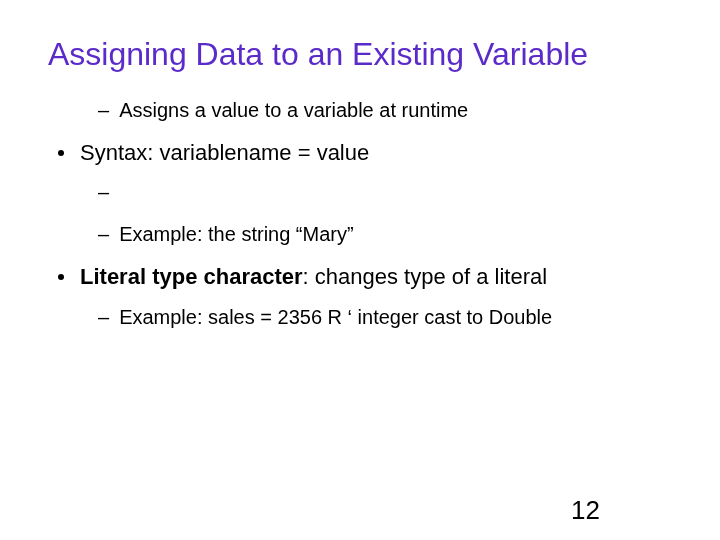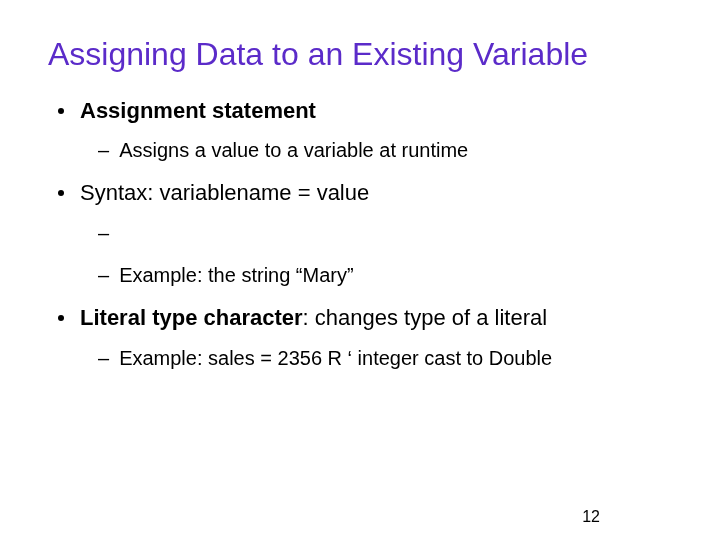--- a/index.html
+++ b/index.html
@@ -11,37 +11,31 @@
   .b1 { display: flex; align-items: flex-start; font-size: 22px; line-height: 1.3; }
   .b1 .dot { width: 6px; height: 6px; background: #000; border-radius: 50%; margin-top: 11px; margin-right: 16px; flex: 0 0 auto; margin-left: 14px; }
   .b1-text { flex: 1; }
   ul.sub { list-style: none; margin-top: 12px; margin-bottom: 16px; }
   .b2 { display: flex; align-items: flex-start; font-size: 20px; line-height: 1.3; }
   .b2 .dash { margin-right: 10px; margin-left: 54px; flex: 0 0 auto; }
   .b2-text { flex: 1; }
   .bold { font-weight: 700; }
   .ital { }
   .footer { position: absolute; left: 44px; bottom: 18px; font-size: 13px; color: #000; }
-  .pagenum { position: absolute; right: 36px; bottom: 14px; font-size: 16px; color: #000; }
+  .pagenum { position: absolute; right: 36px; bottom: 14px; font-size: 26px; color: #000; }
 </style>
 </head>
 <body>
 
 <div class="slide">
   <h1 class="title">Assigning Data to an Existing Variable</h1>
 
   <ul class="top">
 
     <li>
-      <div class="b1">
-        <span class="dot"></span>
-        <span class="b1-text">
-          <span class="bold">Assignment statement</span><span></span>
-        </span>
-      </div>
       <ul class="sub">
         <li class="b2">
           <span class="dash">–</span>
           <span class="b2-text">Assigns a value to a variable at runtime</span>
         </li>
       </ul>
     </li>
 
     <li>
       <div class="b1">

